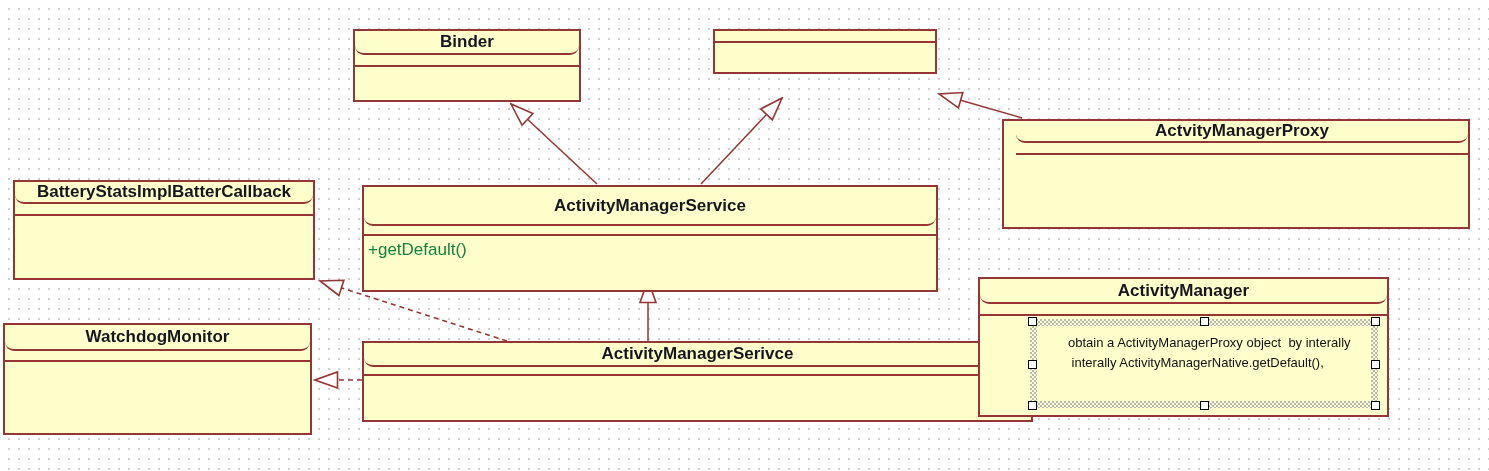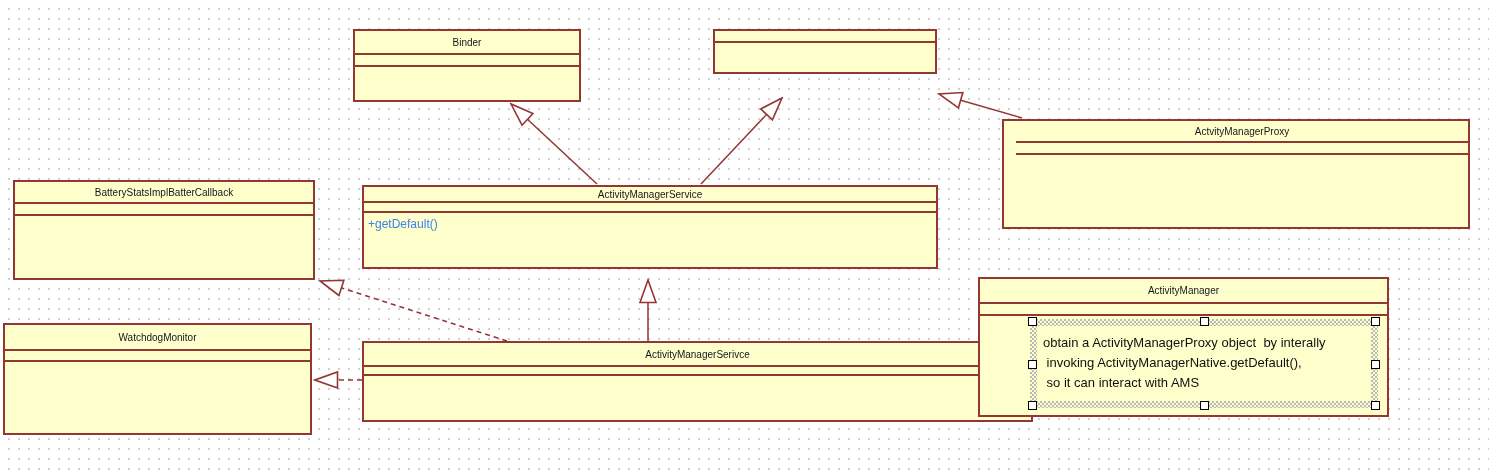--- a/index.html
+++ b/index.html
@@ -17,31 +17,31 @@
   .uml-class{
     position:absolute;
     background:#ffffcc;
     border:2px solid #943634;
     box-sizing:border-box;
   }
   .c-title{
     box-sizing:border-box;
     border-bottom:2px solid #943634;
     display:flex;align-items:center;justify-content:center;
-    font-size:10px;font-weight:normal;color:#16161e;
-    white-space:nowrap;overflow:hidden;
+    font-size:17px;font-weight:bold;color:#16161e;
+    white-space:nowrap;overflow:hidden;border-radius:9px;
   }
   .c-attrs{
     box-sizing:border-box;
     border-bottom:2px solid #943634;
   }
   .c-ops{
     box-sizing:border-box;
     padding:4px 0 0 4px;
-    font-size:12px;color:#3b82f6;
+    font-size:17px;color:#15803d;
   }
   .op-text{white-space:pre;}
   svg.edges{position:absolute;left:0;top:0;pointer-events:none;}
   svg.edges [data-interactable]{pointer-events:auto;}
 
   
   .note-sel{position:absolute;left:1030px;top:319px;width:348px;height:89px;}
   .hatch{
     position:absolute;
     background-image:conic-gradient(#b9b9b9 25%, transparent 0 50%, #b9b9b9 0 75%, transparent 0);
@@ -55,21 +55,21 @@
     position:absolute;width:7px;height:7px;
     background:#ffffff;border:1px solid #000;box-sizing:content-box;
   }
   .h-tl{left:-2px;top:-2px}       .h-tc{left:calc(50% - 4px);top:-2px}       .h-tr{right:-2px;top:-2px}
   .h-ml{left:-2px;top:calc(50% - 4px)}                                       .h-mr{right:-2px;top:calc(50% - 4px)}
   .h-bl{left:-2px;bottom:-2px}    .h-bc{left:calc(50% - 4px);bottom:-2px}    .h-br{right:-2px;bottom:-2px}
   .note-text{
     position:absolute;left:13px;top:14px;
     font-size:13px;line-height:20px;color:#111;
   }
-  .note-text div{white-space:pre;}
+  .note-text div{white-space:pre;margin-left:25px;}
 </style>
 </head>
 <body>
 
 <div class="canvas" data-interactable="false">
 
   <svg class="edges" width="1489" height="471" data-interactable="false">
     <defs>
       <marker id="tri" viewBox="0 0 26 20" markerWidth="26" markerHeight="20" refX="24" refY="10" orient="auto" markerUnits="userSpaceOnUse">
         <path d="M1.5,2 L24,10 L1.5,18 Z" fill="#ffffff" stroke="#943634" stroke-width="1.6"></path>
@@ -100,21 +100,21 @@
     <div class="c-ops" style="height:72px" data-interactable="false"></div>
   </div>
 
   <div class="uml-class" data-interactable="true" style="left:13px;top:180px;width:302px;text-align:right;">
     <div class="c-title" style="height:22px" data-interactable="false">BatteryStatsImplBatterCallback</div>
     <div class="c-attrs" style="height:12px" data-interactable="false"></div>
     <div class="c-ops" style="height:62px" data-interactable="false"></div>
   </div>
 
   <div class="uml-class" data-interactable="true" style="left:362px;top:185px;width:576px;">
-    <div class="c-title" style="height:16px" data-interactable="false">ActivityManagerService</div>
+    <div class="c-title" style="height:39px" data-interactable="false">ActivityManagerService</div>
     <div class="c-attrs" style="height:10px" data-interactable="false"></div>
     <div class="c-ops" style="height:54px" data-interactable="false">
       <div class="op-text" data-interactable="false">+getDefault()</div>
     </div>
   </div>
 
   <div class="uml-class" data-interactable="true" style="left:3px;top:323px;width:309px;">
     <div class="c-title" style="height:26px" data-interactable="false">WatchdogMonitor</div>
     <div class="c-attrs" style="height:11px" data-interactable="false"></div>
     <div class="c-ops" style="height:71px" data-interactable="false"></div>
@@ -132,22 +132,21 @@
     <div class="c-ops" style="height:99px" data-interactable="false"></div>
   </div>
 
   <div class="note-sel" data-interactable="true">
     <div class="hatch top" data-interactable="false"></div>
     <div class="hatch bottom" data-interactable="false"></div>
     <div class="hatch left" data-interactable="false"></div>
     <div class="hatch right" data-interactable="false"></div>
     <div class="note-text" data-interactable="false">
       <div data-interactable="false">obtain a ActivityManagerProxy object  by interally</div>
-      <div data-interactable="false"> invoking ActivityManagerNative.getDefault(),</div>
-      <div data-interactable="false"> so it can interact with AMS</div>
+      <div data-interactable="false"> interally ActivityManagerNative.getDefault(),</div>
     </div>
     <div class="handle h-tl" data-interactable="true"></div>
     <div class="handle h-tc" data-interactable="true"></div>
     <div class="handle h-tr" data-interactable="true"></div>
     <div class="handle h-ml" data-interactable="true"></div>
     <div class="handle h-mr" data-interactable="true"></div>
     <div class="handle h-bl" data-interactable="true"></div>
     <div class="handle h-bc" data-interactable="true"></div>
     <div class="handle h-br" data-interactable="true"></div>
   </div>

